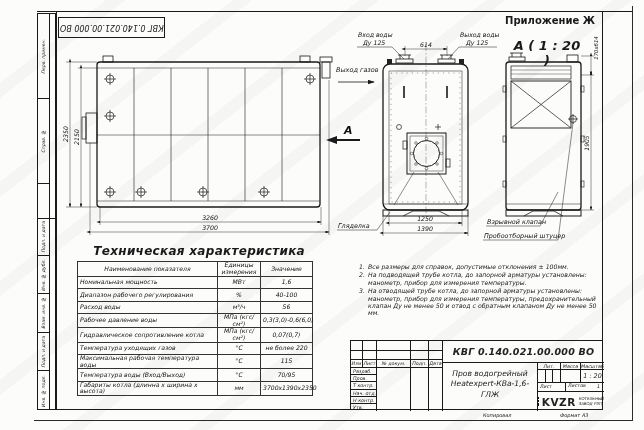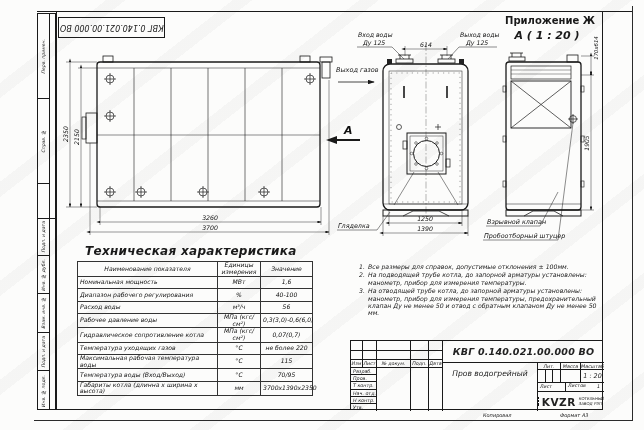--- a/index.html
+++ b/index.html
@@ -24,22 +24,22 @@
   .mstrip .vsep { position:absolute; left:11px; top:0; width:0.8px; height:100%; background:#1a1a1a; }
   .mcell { position:absolute; left:0; width:11px; border-bottom:0.8px solid #1a1a1a; display:flex; align-items:center; justify-content:center; overflow:hidden; }
   .mcell span { writing-mode: vertical-rl; transform: rotate(180deg); font-size:4.6px; font-style:italic; white-space:nowrap; color:#222; }
   .mcell-full { position:absolute; left:0; width:19px; border-bottom:0.8px solid #1a1a1a; }
   
   .stamp { position:absolute; left:58px; top:17px; width:107px; height:21px; border:1.1px solid #1a1a1a;
            display:flex; align-items:center; justify-content:center; }
   .stamp span { transform: rotate(180deg); font-size:8px; font-style:italic; white-space:nowrap; }
   
   .appendix { position:absolute; left:500px; top:15px; width:100px; text-align:center; font-size:10px; font-weight:bold; }
-  .viewtitle { position:absolute; left:512px; top:29px; width:70px; text-align:center; font-size:11px; font-style:italic; font-weight:bold; }
-  .techtitle { position:absolute; left:85px; top:244px; width:220px; text-align:left; font-size:12px; font-style:italic; font-weight:bold; letter-spacing:.3px; }
+  .viewtitle { position:absolute; left:512px; top:38px; width:70px; text-align:center; font-size:13px; font-style:italic; font-weight:bold; }
+  .techtitle { position:absolute; left:85px; top:244px; width:220px; text-align:right; font-size:12px; font-style:italic; font-weight:bold; letter-spacing:.3px; }
   
   .ttable { position:absolute; left:77px; top:261px; width:235px; border-collapse:collapse; table-layout:fixed; }
   .ttable th, .ttable td { border:0.9px solid #333; font-weight:normal; font-style:italic; font-size:6.1px; line-height:1.1; padding:0 2px; color:#111; }
   .ttable th { height:15px; text-align:center; white-space:pre-line; }
   .ttable td { height:12.3px; }
   .ttable td.c { text-align:center; }
   .col-name { width:140px; } .col-unit { width:43px; } .col-val { width:52px; }
   
   .notes { position:absolute; left:356px; top:263px; width:246px; }
   .note { display:flex; margin-bottom:1px; }
@@ -444,20 +444,21 @@
   <div class="tcell" style="left:26px;top:27px;width:34px;height:43px;border-bottom:none"></div>
   <div class="tcell" style="left:60px;top:27px;width:18px;height:43px;border-bottom:none"></div>
   <div class="tcell" style="left:78px;top:27px;width:14px;height:43px;border-bottom:none"></div>
 
   <div class="tcell cc docnum" style="left:92px;top:0;width:161px;height:22px;border-right:none">
       <span>КВГ 0.140.021.00.000 ВО</span>
     </div>
 
   <div class="tcell tbname" style="left:92px;top:22px;width:95px;height:48px;border-bottom:none">
     <div>Пров водогрейный</div>
+    <div>Heatexpert-КВа-1,6-ГЛЖ</div>
   </div>
 
   <div class="tcell cc" style="left:187px;top:22px;width:23px;height:7px">
       <span>Лит.</span>
     </div>
   <div class="tcell cc" style="left:210px;top:22px;width:20px;height:7px">
       <span>Масса</span>
     </div>
   <div class="tcell cc" style="left:230px;top:22px;width:23px;height:7px;border-right:none">
       <span>Масштаб</span>

